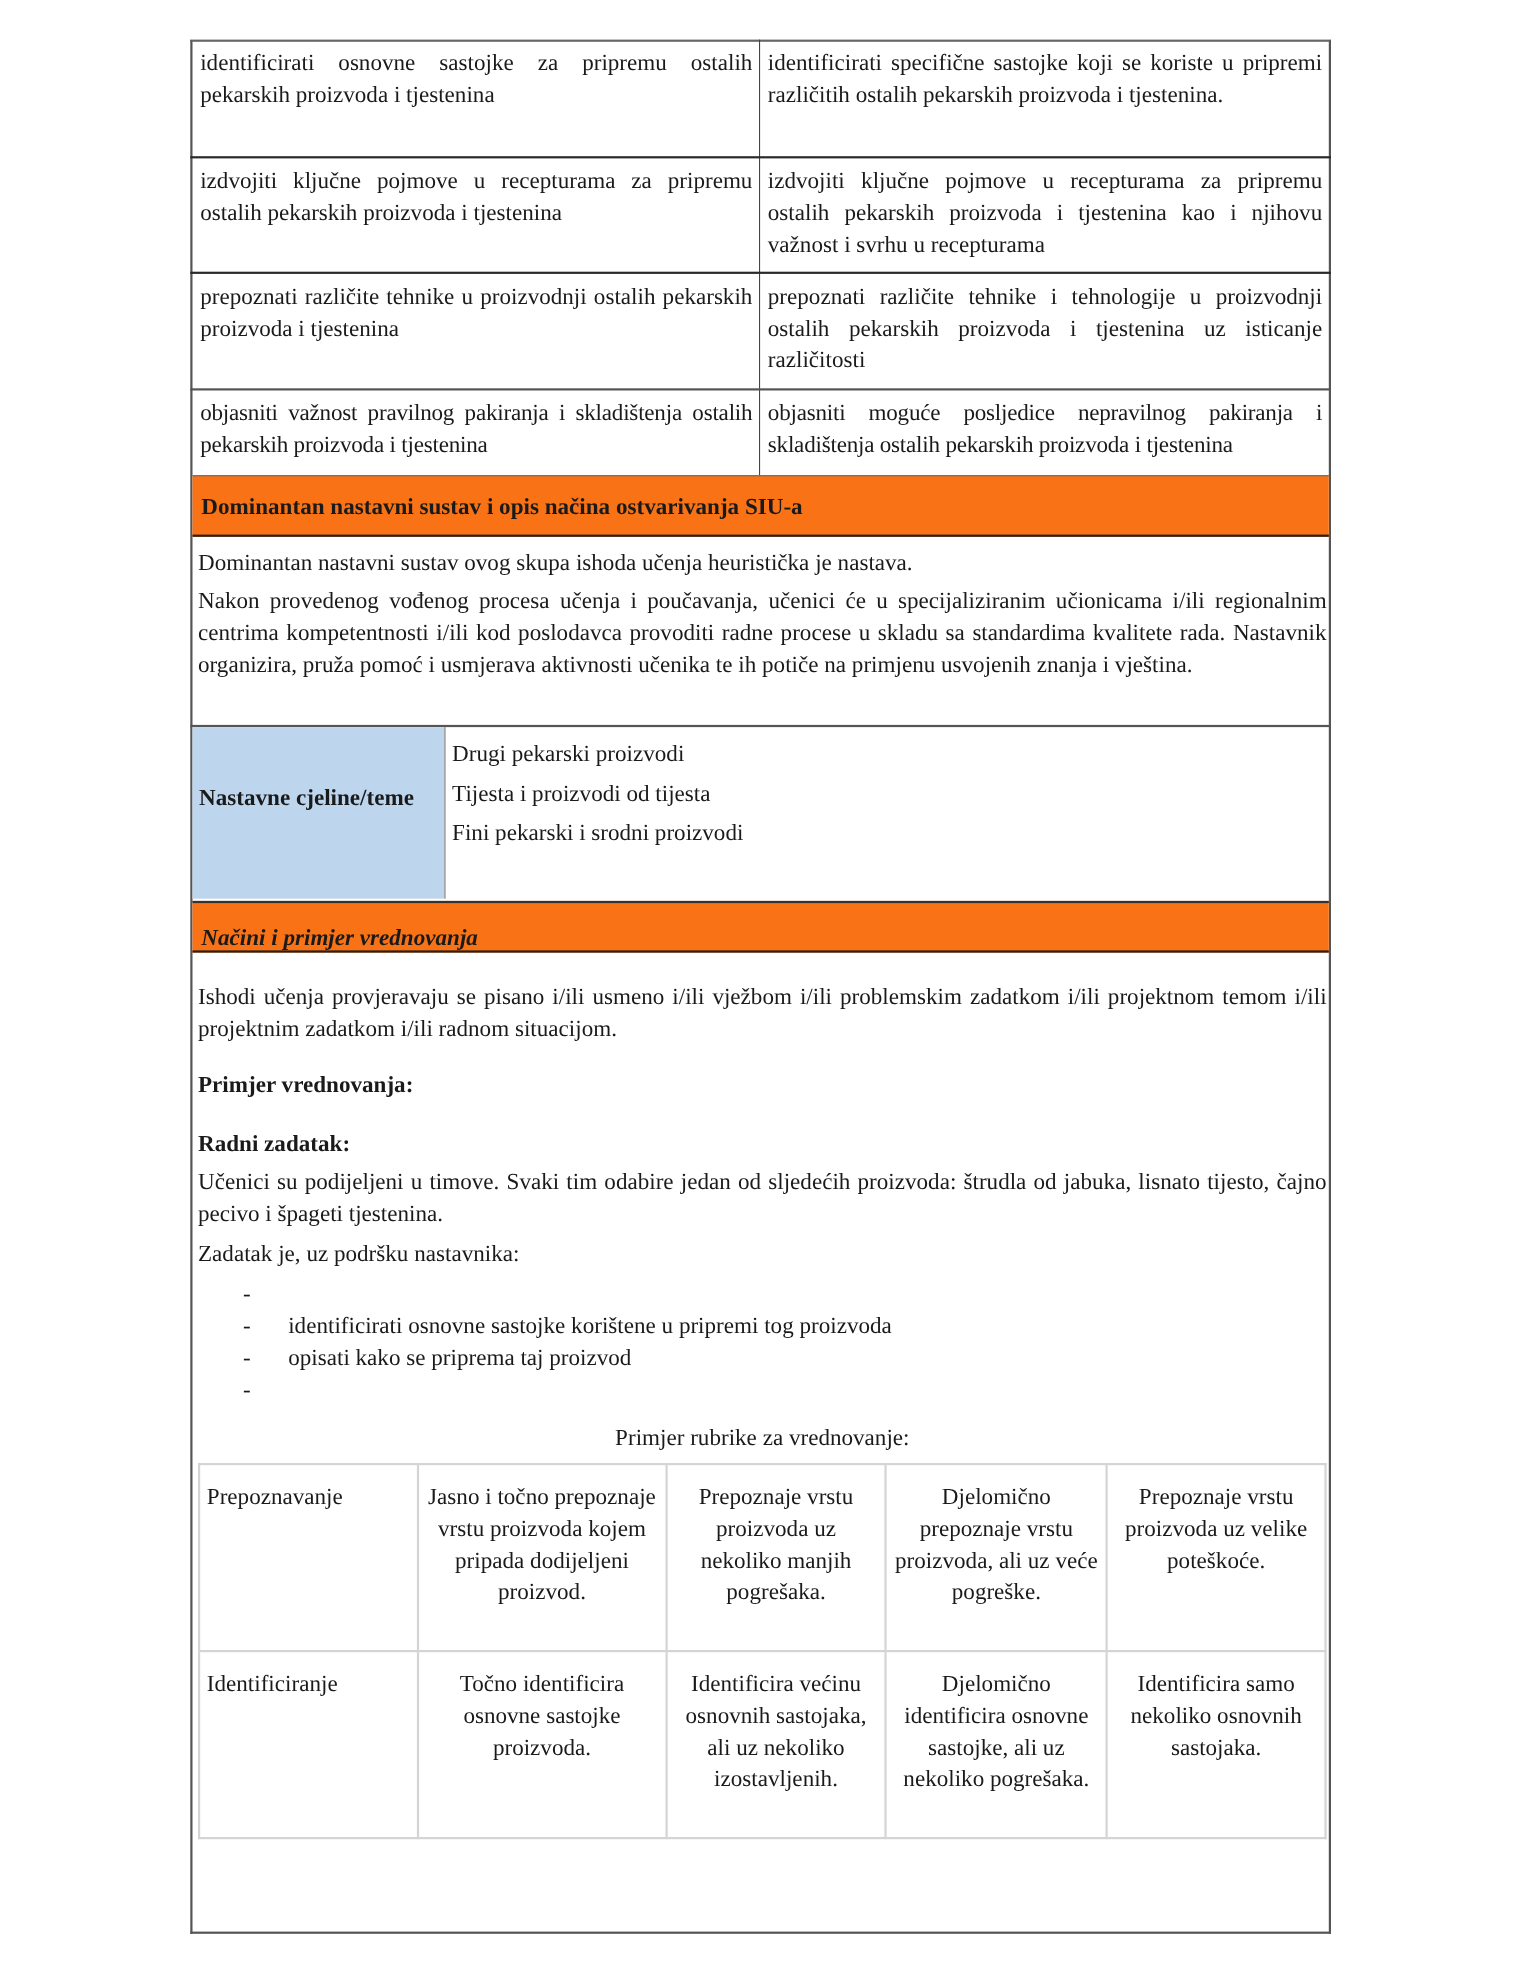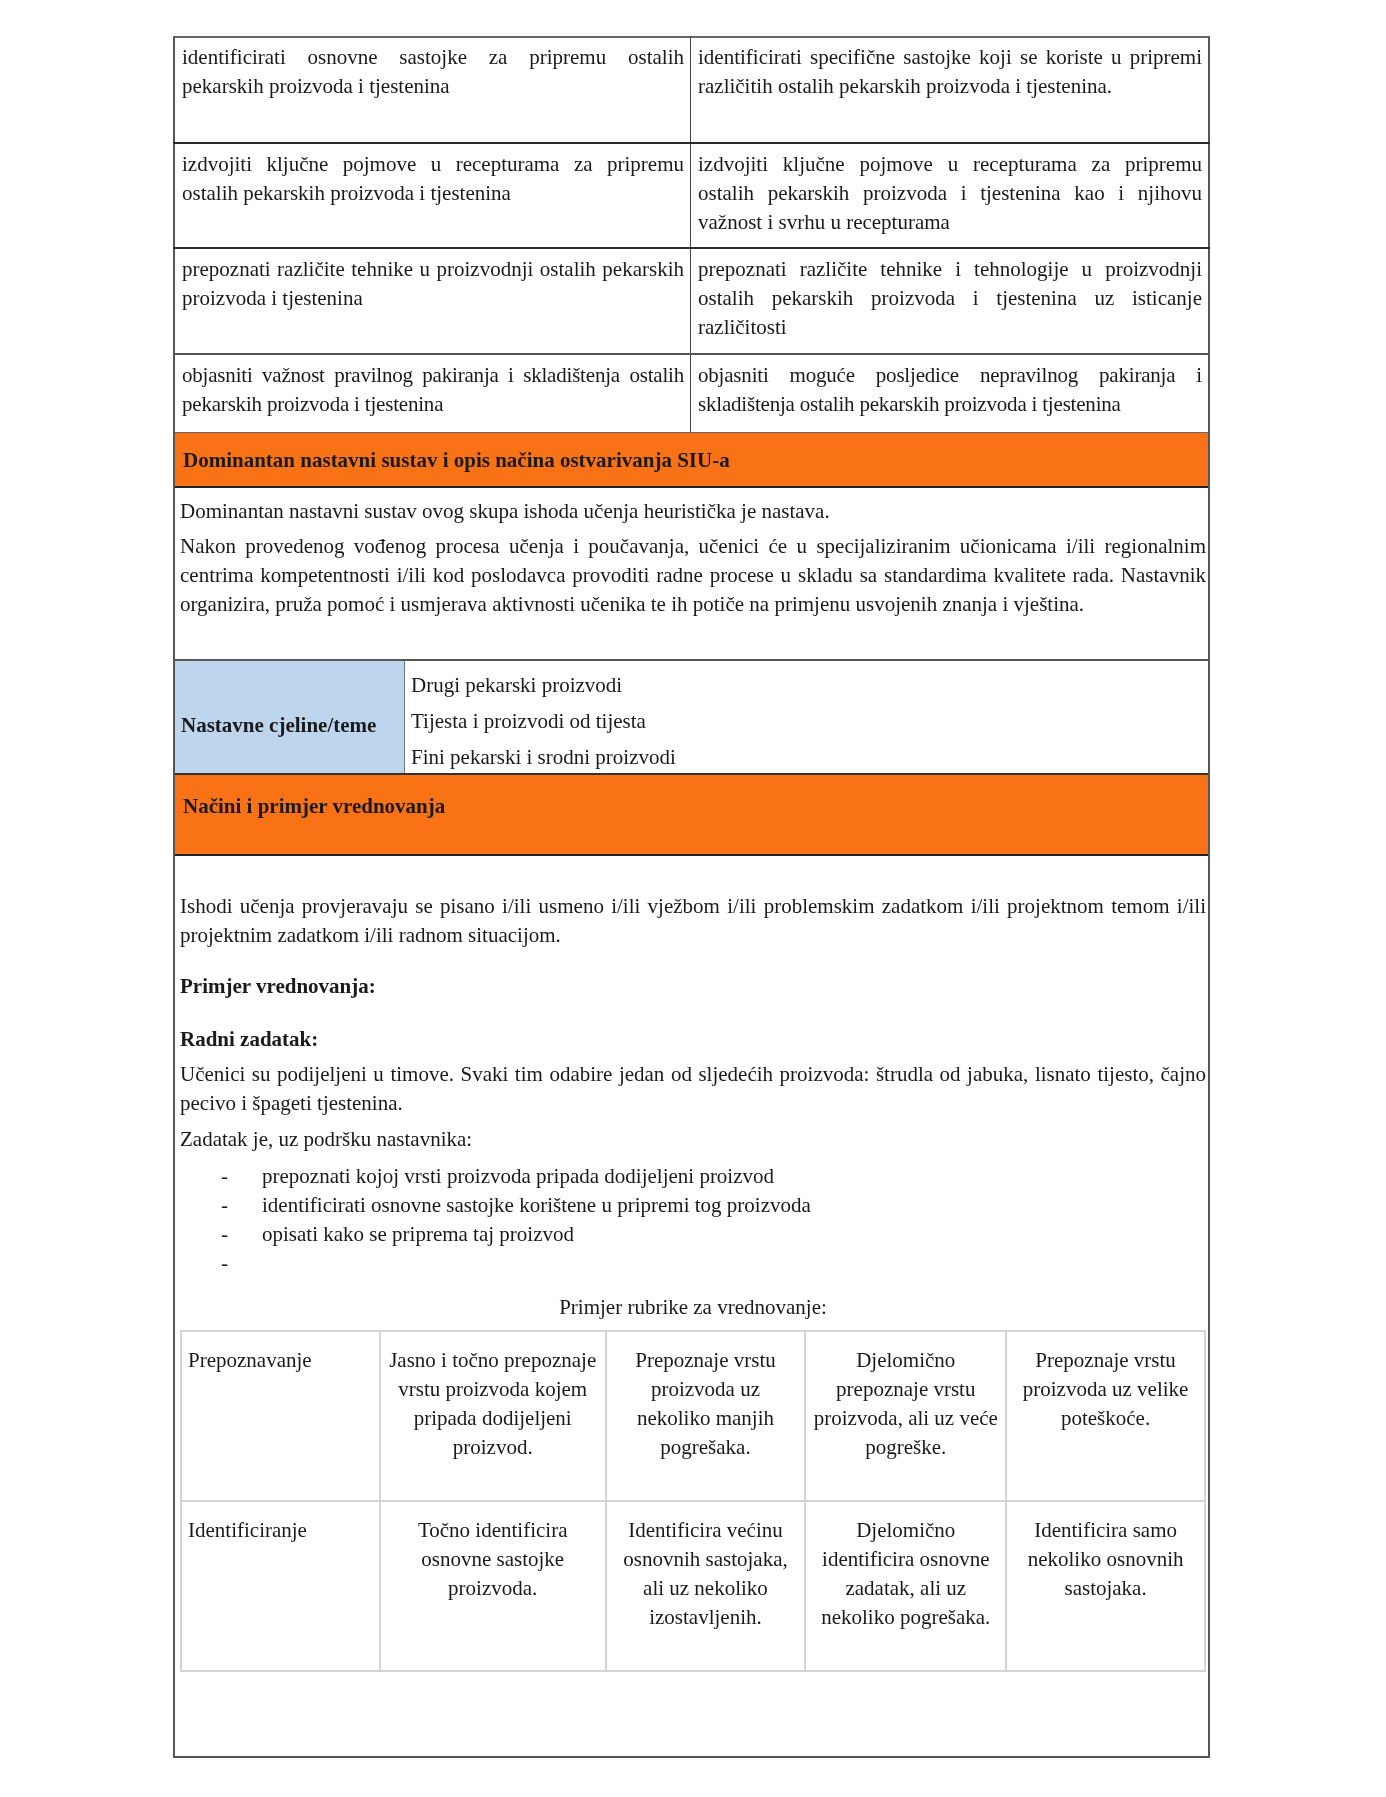--- a/index.html
+++ b/index.html
@@ -60,32 +60,32 @@
     <div style="position:absolute; left:6px; top:50px; width:200px; font-weight:bold;">Nastavne cjeline/teme</div>
   </div>
   <div class="vline" style="left:404px; top:661px; height:156px; background:#777;"></div>
   <div style="position:absolute; left:411px; top:667px; width:790px;">
     <span class="topic">Drugi pekarski proizvodi</span>
     <span class="topic">Tijesta i proizvodi od tijesta</span>
     <span class="topic">Fini pekarski i srodni proizvodi</span>
   </div>
 </div>
 
-<div class="band" style="top:773px; height:83px; border-top:2px solid #333; border-bottom:2px solid #222;">
+<div class="band" style="top:819px; height:47px; border-top:2px solid #333; border-bottom:2px solid #222;font-style:italic;">
   <span class="band-title" style="top:17px;">Načini i primjer vrednovanja</span>
 </div>
 
 <div class="para" style="top:892px;">Ishodi učenja provjeravaju se pisano i/ili usmeno i/ili vježbom i/ili problemskim zadatkom i/ili projektnom temom i/ili projektnim zadatkom i/ili radnom situacijom.</div>
 <div class="para bold" style="top:972px; text-align:left;">Primjer vrednovanja:</div>
 <div class="para bold" style="top:1025px; text-align:left;">Radni zadatak:</div>
 <div class="para" style="top:1060px;">Učenici su podijeljeni u timove. Svaki tim odabire jedan od sljedećih proizvoda: štrudla od jabuka, lisnato tijesto, čajno pecivo i špageti tjestenina.</div>
 <div class="para" style="top:1125px; text-align:left;">Zadatak je, uz podršku nastavnika:</div>
 
 <ul class="dash" style="top:1162px;">
-  <li><span class="dash-mark">-</span><span>prepoznati kojoj vrsti proizvoda pripada dodijeljeni proizvod</span></li>
+  <li><span class="dash-mark">-</span></li>
   <li><span class="dash-mark">-</span><span>identificirati osnovne sastojke korištene u pripremi tog proizvoda</span></li>
   <li><span class="dash-mark">-</span><span>opisati kako se priprema taj proizvod</span></li>
   <li><span class="dash-mark">-</span></li>
 </ul>
 
 <div class="para" style="top:1293px; text-align:center;">Primjer rubrike za vrednovanje:</div>
 
 <table class="rubric">
   <colgroup>
     <col style="width:199px">
@@ -99,17 +99,17 @@
     <td>Prepoznavanje</td>
     <td class="c">Jasno i točno prepoznaje vrstu proizvoda kojem pripada dodijeljeni proizvod.</td>
     <td class="c">Prepoznaje vrstu proizvoda uz nekoliko manjih pogrešaka.</td>
     <td class="c">Djelomično prepoznaje vrstu proizvoda, ali uz veće pogreške.</td>
     <td class="c">Prepoznaje vrstu proizvoda uz velike poteškoće.</td>
   </tr>
   <tr style="height:170px;">
     <td>Identificiranje</td>
     <td class="c">Točno identificira osnovne sastojke proizvoda.</td>
     <td class="c">Identificira većinu osnovnih sastojaka, ali uz nekoliko izostavljenih.</td>
-    <td class="c">Djelomično identificira osnovne zadatak, ali uz nekoliko pogrešaka.</td>
+    <td class="c">Djelomično identificira osnovne sastojke, ali uz nekoliko pogrešaka.</td>
     <td class="c">Identificira samo nekoliko osnovnih sastojaka.</td>
   </tr>
 </tbody>
   </table>
 
 </body></html>

